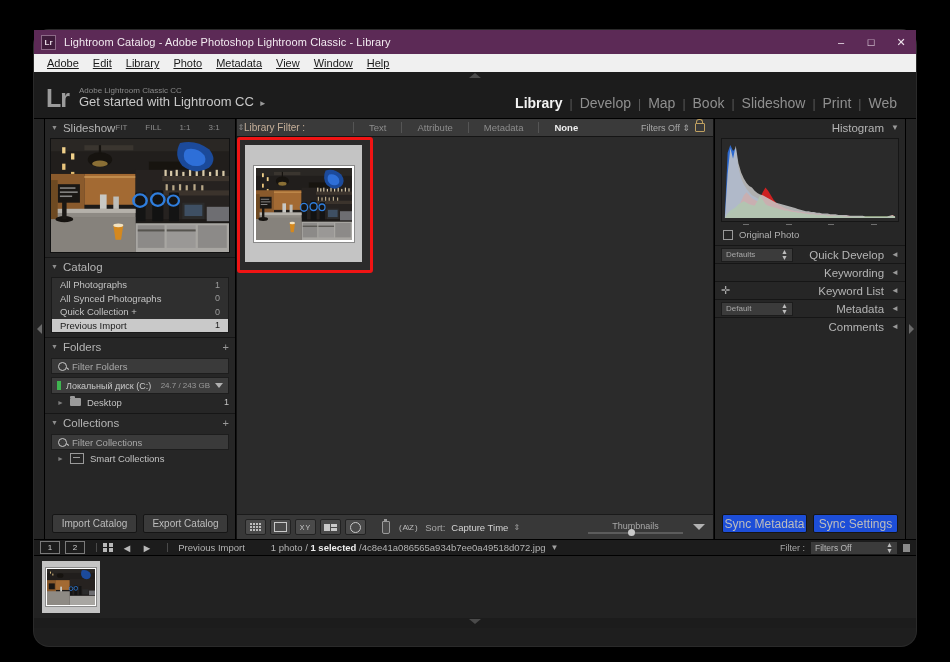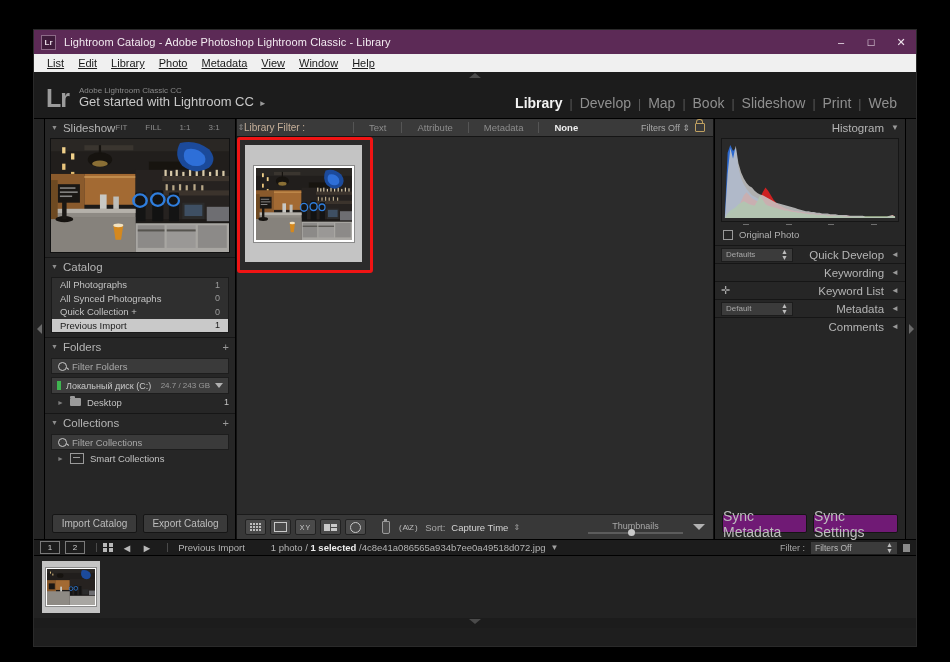--- a/index.html
+++ b/index.html
@@ -1,19 +1,19 @@
 <!DOCTYPE html>
 <html><head>
 <meta charset="utf-8">
 <style>
   html,body{margin:0;padding:0;background:#000;}
   body{width:950px;height:662px;font-family:"Liberation Sans",sans-serif;overflow:hidden;}
 
   .app{position:absolute;left:34px;top:30px;width:882px;height:616px;background:#1e1e1e;
-       box-shadow:0 0 0 1px #2a2a2a;}
+       box-shadow:0 0 0 1px #2a2a2a;border-radius:15px;}
 
   
   .titlebar{height:24px;background:#5c2a56;display:flex;align-items:center;position:relative;}
   .tb-icon{width:13px;height:13px;margin-left:7px;background:#3f1c3b;border:1px solid #8d6a88;
            color:#e8dce6;font-size:8px;line-height:13px;text-align:center;font-weight:bold;}
   .tb-title{color:#f2eaf0;font-size:11px;margin-left:8px;letter-spacing:.1px;}
   .tb-buttons{position:absolute;right:0;top:0;height:24px;display:flex;}
   .tb-btn{width:30px;height:24px;display:flex;align-items:center;justify-content:center;
           color:#efe4ed;font-size:11px;}
 
@@ -154,22 +154,22 @@
 
   .rsec{height:17px;display:flex;align-items:center;padding:0 6px;border-top:1px solid #161616;}
   .rsec .ttl{margin-left:auto;font-size:11.5px;color:#b4b4b4;}
   .rsec .lcaret{margin-left:7px;font-size:8px;color:#9a9a9a;}
   .dropdown{width:62px;height:12px;background:#3b3b3b;border:1px solid #1c1c1c;display:flex;align-items:center;
             padding:0 4px;font-size:8px;color:#a8a8a8;}
   .dstep{margin-left:auto;font-size:7px;color:#bdbdbd;line-height:.8;}
   .rplus{font-size:11px;color:#a8a8a8;}
 
   .syncrow{display:flex;gap:6px;padding:6px 7px;margin-top:auto;}
-  .sbtn{flex:1;height:17px;background:#701a75;border:1px solid #151515;border-radius:2px;
-        color:#bdbdbd;font-size:14px;display:flex;align-items:center;justify-content:center;}
+  .sbtn{flex:1;height:17px;background:#1d4ed8;border:1px solid #151515;border-radius:2px;
+        color:#bdbdbd;font-size:12px;display:flex;align-items:center;justify-content:center;}
 
   
   .fsbar{height:15px;background:#1c1c1c;display:flex;align-items:center;padding:0 6px;border-top:1px solid #000;}
   .pgbtn{width:18px;height:11px;border:1px solid #7a7a7a;color:#d0d0d0;font-size:8px;
          display:flex;align-items:center;justify-content:center;margin-right:5px;background:#1c1c1c;}
   .fsdiv{width:1px;height:9px;background:#4a4a4a;margin:0 6px;}
   .gridbtn{display:grid;grid-template-columns:repeat(2,4px);grid-template-rows:repeat(2,4px);gap:1.5px;margin-right:9px;}
   .gridbtn i{background:#b8b8b8;}
   .arw{font-size:11px;color:#b8b8b8;margin-right:9px;}
   .fstxt{font-size:9.5px;color:#b4b4b4;margin-left:4px;}
@@ -199,21 +199,21 @@
     <div class="tb-icon">Lr</div>
     <div class="tb-title">Lightroom Catalog - Adobe Photoshop Lightroom Classic - Library</div>
     <div class="tb-buttons">
       <div class="tb-btn">–</div>
       <div class="tb-btn">□</div>
       <div class="tb-btn close">✕</div>
     </div>
   </div>
 
   <div class="menubar">
-    <div class="menu-item"><u>List</u></div>
+    <div class="menu-item"><u>Adobe</u></div>
     <div class="menu-item"><u>Edit</u></div>
     <div class="menu-item"><u>Library</u></div>
     <div class="menu-item"><u>Photo</u></div>
     <div class="menu-item"><u>Metadata</u></div>
     <div class="menu-item"><u>View</u></div>
     <div class="menu-item"><u>Window</u></div>
     <div class="menu-item"><u>Help</u></div>
   </div>
 
   <div class="topstrip">

